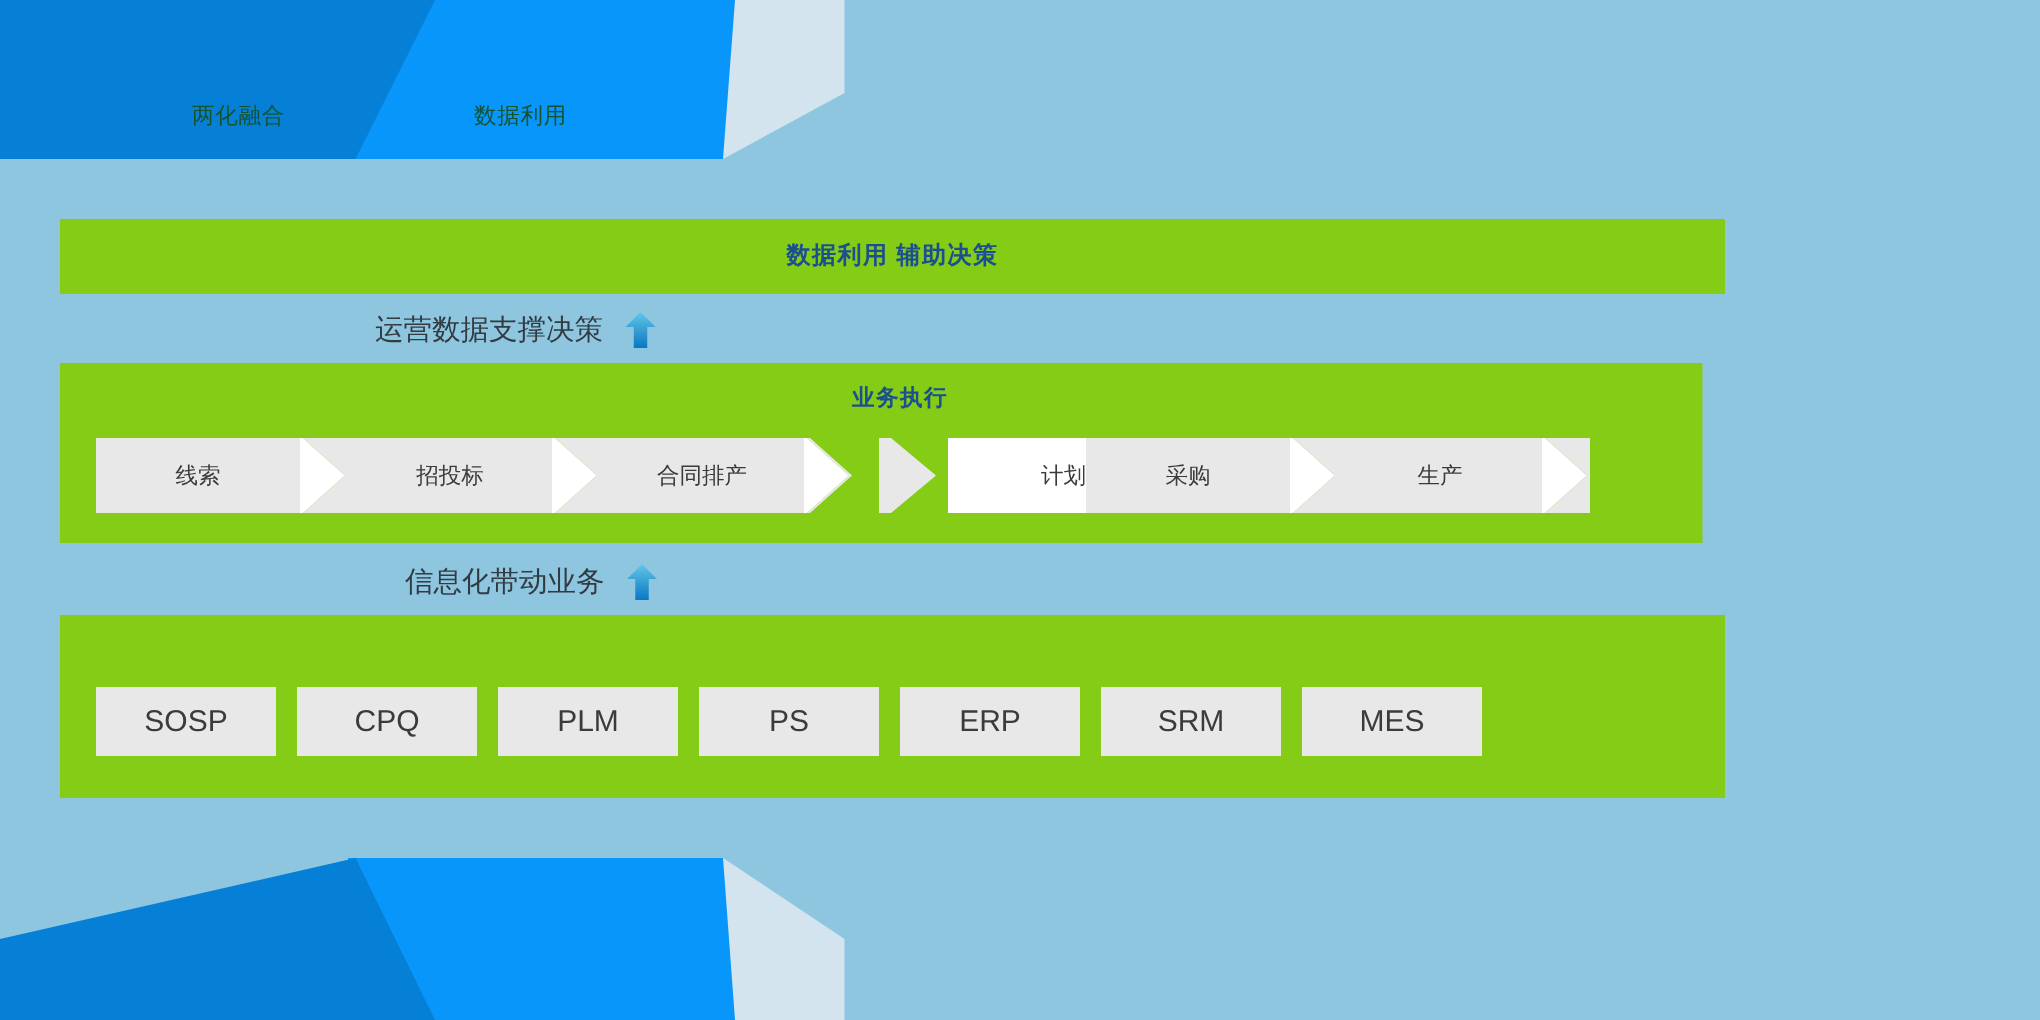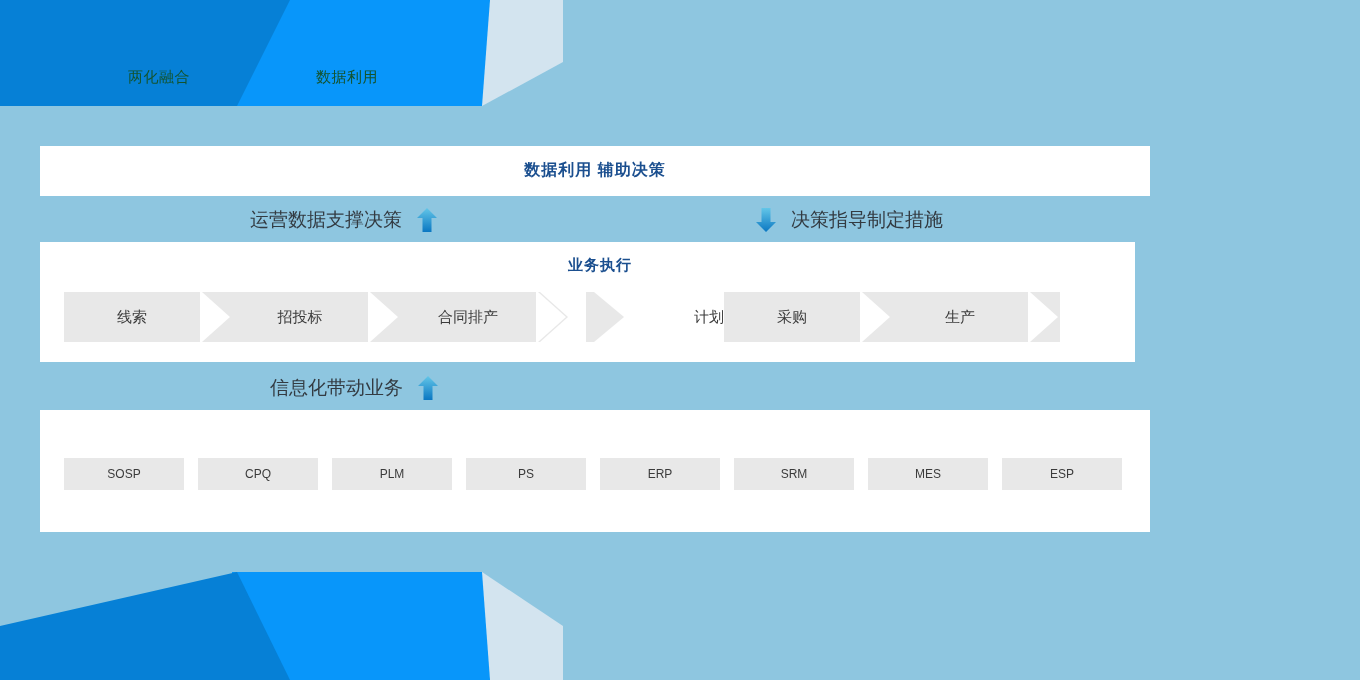--- a/index.html
+++ b/index.html
@@ -40,21 +40,21 @@
     font-size: 15px;
     letter-spacing: 0.5px;
     white-space: nowrap;
     pointer-events: none;
   }
   .top .banner-label { top: 68px; }
 
   
   .panel {
     position: absolute;
-    background: #ffffff;
+    background: #84cc16;
   }
 
   #panel-header {
     left: 40px;
     top: 146px;
     width: 1110px;
     height: 50px;
   }
   #panel-header .panel-title {
     position: absolute;
@@ -181,27 +181,27 @@
   
   #system-boxes {
     position: absolute;
     top: 48px;
     left: 24px;
     display: flex;
     gap: 14px;
   }
   .sys-box {
     width: 120px;
-    height: 32px;
+    height: 46px;
     background: #e8e8e8;
     display: flex;
     align-items: center;
     justify-content: center;
     color: #3b3b3b;
-    font-size: 12px;
+    font-size: 20px;
   }
 </style>
 </head>
 <body>
 
 <div id="stage">
 
   <div class="banner top">
     <svg width="600" height="110" viewBox="0 0 600 110" xmlns="http://www.w3.org/2000/svg">
 
@@ -227,34 +227,20 @@
           <defs>
             <linearGradient id="gUp1" x1="0" y1="1" x2="0" y2="0">
               <stop offset="0%" stop-color="#0a77c2"></stop>
               <stop offset="100%" stop-color="#63c6e8"></stop>
             </linearGradient>
           </defs>
           <polygon points="11,1 21,11 15.5,11 15.5,25 6.5,25 6.5,11 1,11" fill="url(#gUp1)"></polygon>
         </svg>
       </span>
     </div>
-    <div class="connector-item right">
-      <span class="arrow-glyph">
-        <svg width="22" height="26" viewBox="0 0 22 26" xmlns="http://www.w3.org/2000/svg">
-          <defs>
-            <linearGradient id="gDn1" x1="0" y1="0" x2="0" y2="1">
-              <stop offset="0%" stop-color="#63c6e8"></stop>
-              <stop offset="100%" stop-color="#0a77c2"></stop>
-            </linearGradient>
-          </defs>
-          <polygon points="11,25 21,15 15.5,15 15.5,1 6.5,1 6.5,15 1,15" fill="url(#gDn1)"></polygon>
-        </svg>
-      </span>
-      <span class="connector-text">决策指导制定措施</span>
-    </div>
   </div>
 
   <div class="panel" id="panel-business">
     <div class="section-title">业务执行</div>
 
     <div class="chevron-group" id="chevrons-left">
       <div class="chev w-narrow">
         <span>线索</span>
       </div>
       <div class="chev-arrow">
@@ -346,23 +332,20 @@
       </div>
       <div class="sys-box">
         <span>ERP</span>
       </div>
       <div class="sys-box">
         <span>SRM</span>
       </div>
       <div class="sys-box">
         <span>MES</span>
       </div>
-      <div class="sys-box">
-        <span>ESP</span>
-      </div>
     </div>
   </div>
 
   <div class="banner bottom">
     <svg width="600" height="110" viewBox="0 0 600 110" xmlns="http://www.w3.org/2000/svg">
       <polygon points="482,2 563,56 563,110 430,110 430,56" fill="#d3e4ef"></polygon>
       <polygon points="482,2 490,110 232,110 232,2" fill="#0896fa"></polygon>
       <polygon points="237,2 290,110 0,110 0,56 0,56" fill="#0680d6"></polygon>
     </svg>
 

